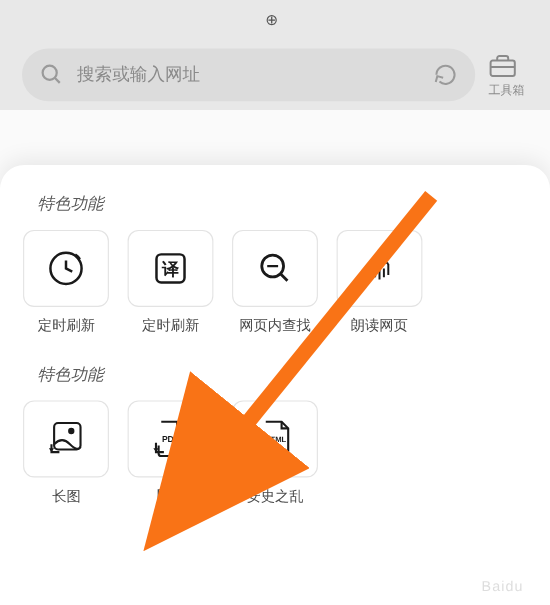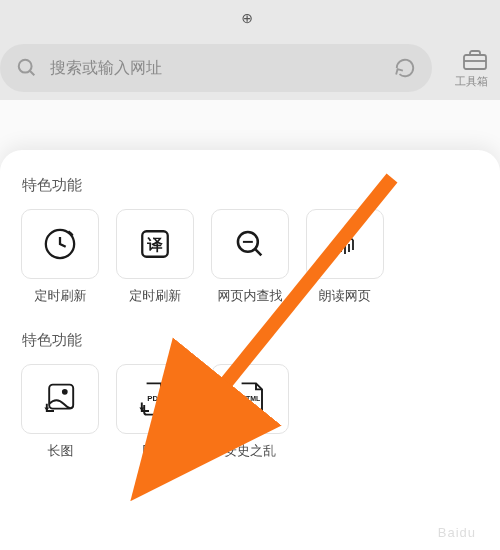--- a/index.html
+++ b/index.html
@@ -24,21 +24,21 @@
       height: 36px;
       display: flex;
       align-items: center;
       justify-content: center;
       font-size: 14px;
       color: #555;
     }
     .search-row {
       position: absolute;
       top: 44px;
-      left: 0;
+      left: 20px;
       right: 12px;
       height: 48px;
       display: flex;
       align-items: center;
       gap: 12px;
     }
     .search-bar {
       flex: 1;
       height: 48px;
       background: #dcdcdc;
@@ -47,21 +47,21 @@
       align-items: center;
       padding: 0 16px;
       gap: 12px;
       color: #8a8a8a;
     }
     .search-placeholder { font-size: 16px; flex: 1; }
     .toolbox {
       width: 44px;
       display: flex;
       flex-direction: column;
-      align-items: flex-end;
+      align-items: flex-start;
       gap: 2px;
       color: #8a8a8a;
     }
     .toolbox-label { font-size: 11px; }
     .content-bg {
       position: absolute;
       top: 100px;
       left: 0;
       right: 0;
       bottom: 0;
@@ -75,21 +75,22 @@
       bottom: 0;
       background: #fff;
       border-radius: 22px 22px 0 0;
       padding: 26px 18px 0;
       box-shadow: 0 -4px 20px rgba(0,0,0,0.08);
     }
     .section-title {
       font-size: 15px;
       color: #5a5a5a;
       margin-bottom: 14px;
-      margin-left: 4px;
+      margin-left: 16px;
+      font-style: italic;
     }
     .grid {
       display: grid;
       grid-template-columns: repeat(5, 1fr);
       gap: 10px;
       margin-bottom: 26px;
     }
     .tile {
       display: flex;
       flex-direction: column;

